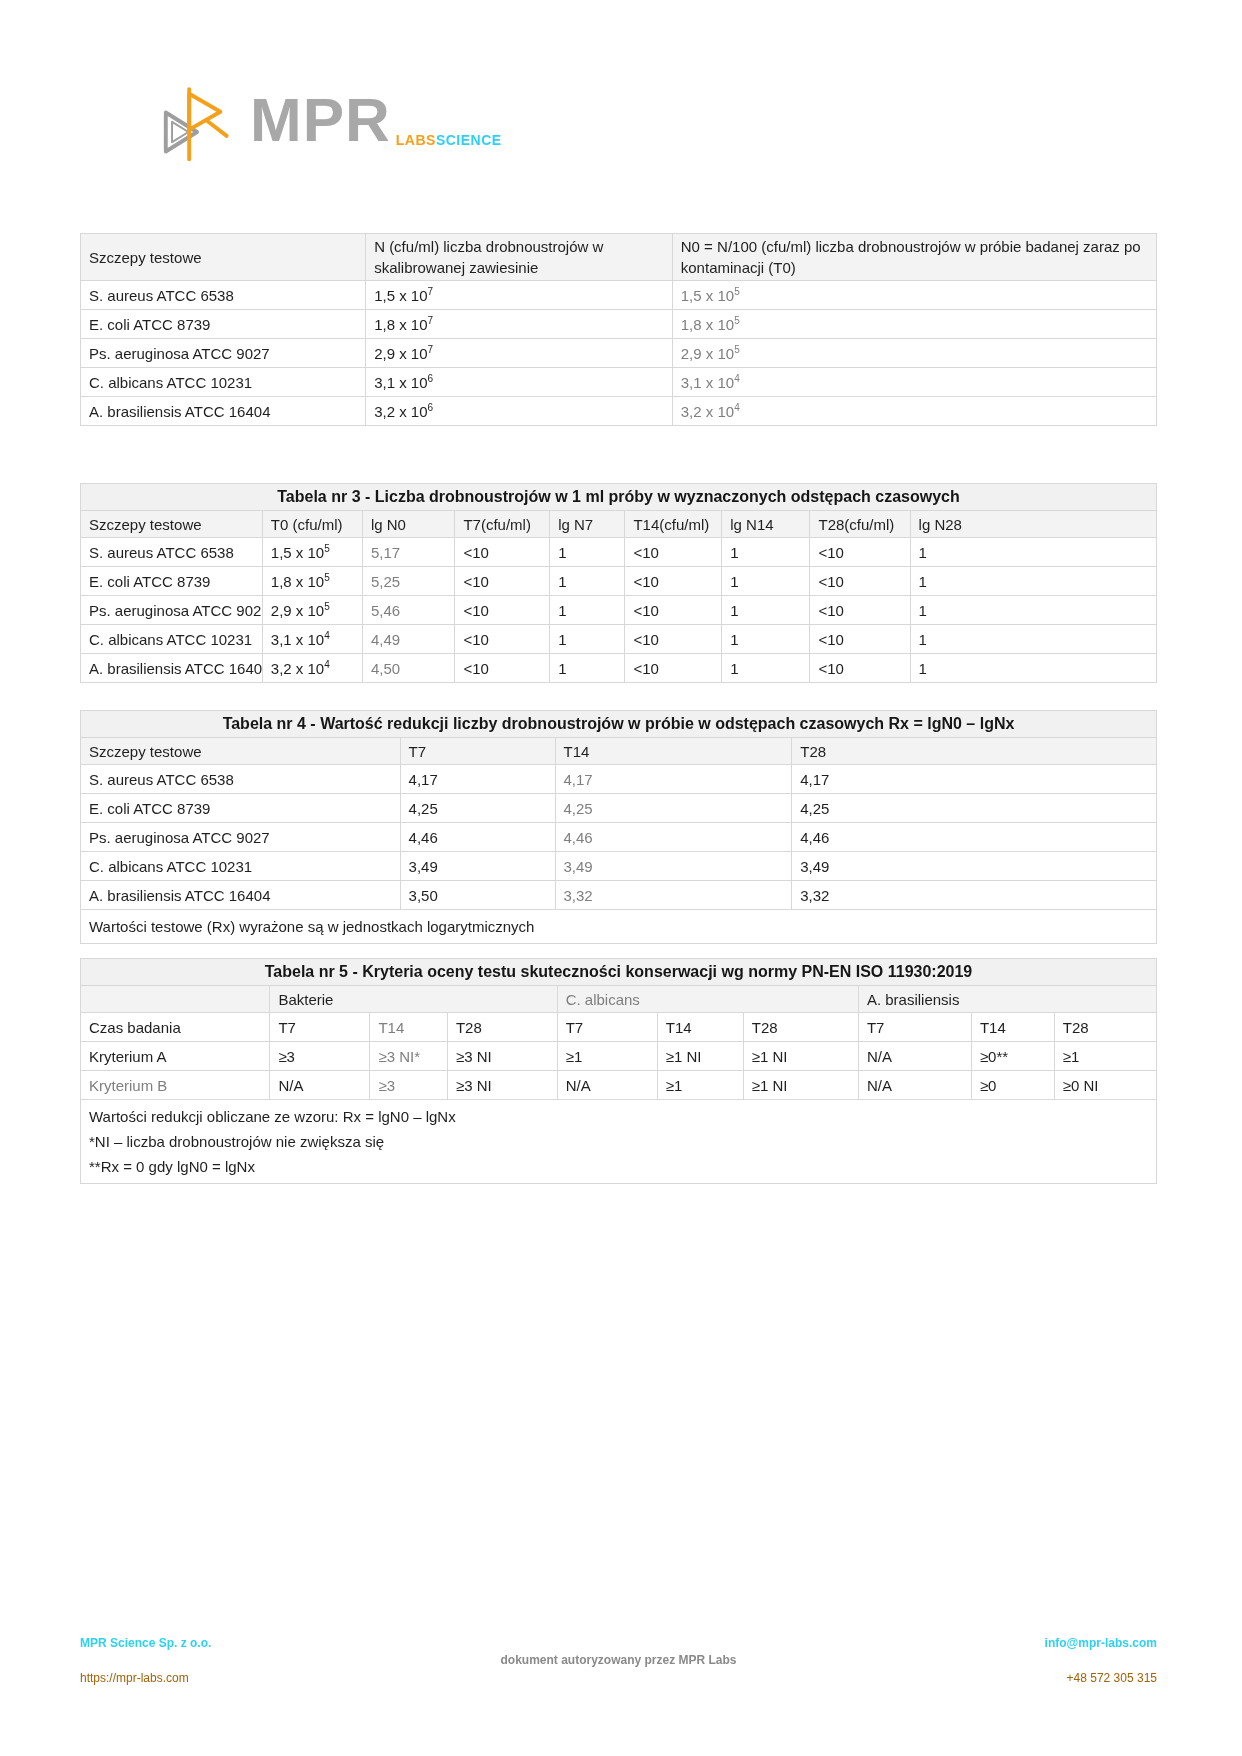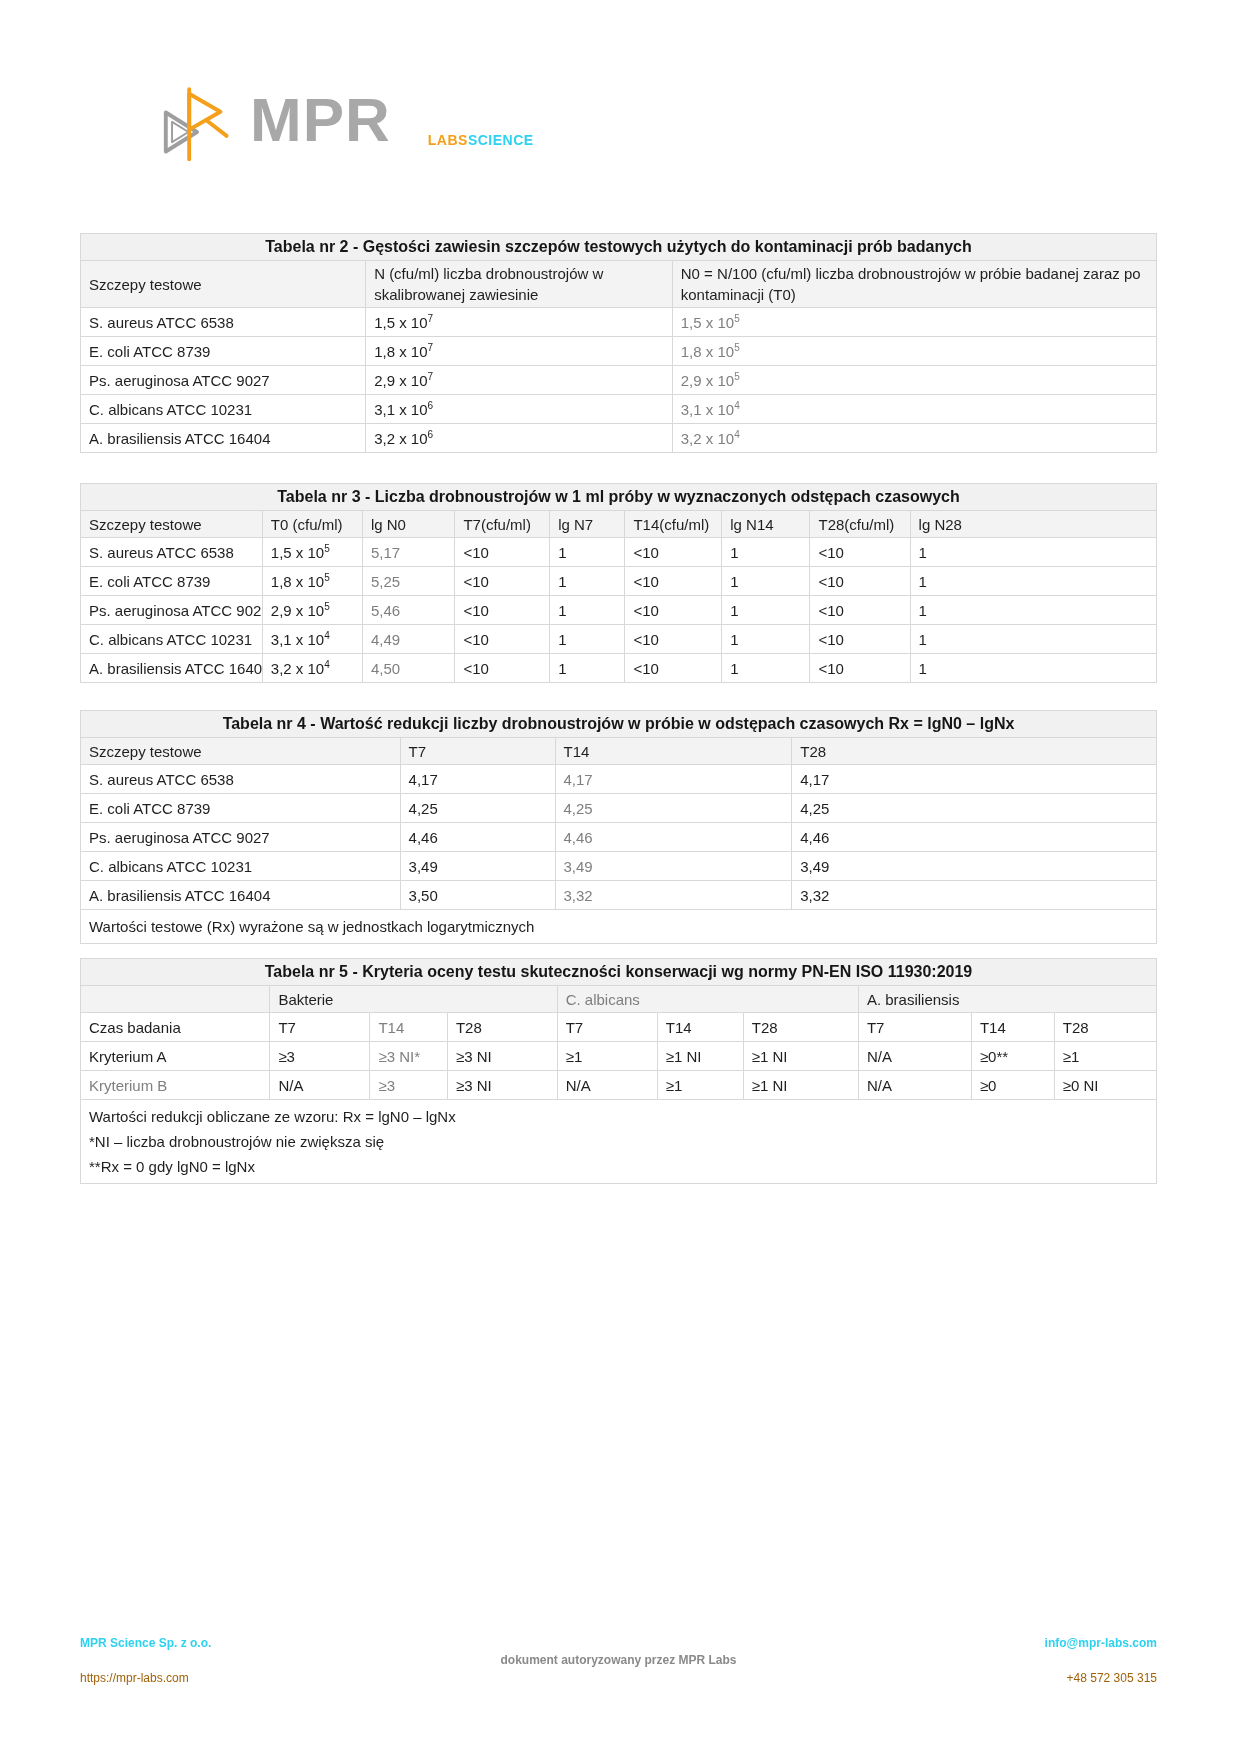--- a/index.html
+++ b/index.html
@@ -3,21 +3,21 @@
 <meta charset="utf-8">
 <style>
   html,body{margin:0;padding:0;}
   body{
     width:1242px;height:1756px;position:relative;background:#ffffff;
     font-family:"Liberation Sans", sans-serif;color:#1f1f1f;overflow:hidden;
   }
   
   .logo{position:absolute;left:158px;top:84px;display:flex;align-items:flex-start;}
   .logo-icon{width:78px;height:82px;flex:0 0 auto;}
-  .logo-text{display:flex;align-items:flex-end;margin-left:14px;gap:32px;}
+  .logo-text{display:flex;align-items:flex-end;margin-left:14px;}
   .logo-mpr{font-size:62px;font-weight:bold;color:#a8a8a8;letter-spacing:1px;line-height:72px;}
   .logo-sub{display:flex;flex-direction:row;margin-left:5px;margin-bottom:8px;}
   .logo-labs{color:#F5A01B;font-weight:bold;font-size:14px;line-height:15px;letter-spacing:.5px;}
   .logo-science{color:#2ED1F0;font-weight:bold;font-size:14px;line-height:15px;letter-spacing:.5px;}
   
   #tables{position:absolute;left:80px;top:0;width:1077px;}
   .tbl-wrap{position:absolute;left:0;width:1077px;}
   .pos-tabela2{top:233px}
   .pos-tabela3{top:483px}
   .pos-tabela4{top:710px}
@@ -69,23 +69,20 @@
 
 <div id="tables">
     <div class="tbl-wrap pos-tabela2">
       <table class="doc-table tabela2">
         <colgroup>
           <col style="width: 26.5%;">
           <col style="width: 28.5%;">
           <col style="width: 45%;">
         </colgroup>
         <tbody>
-          <tr>
-            <th colspan="3" class="tbl-title">Tabela nr 2 - Gęstości zawiesin szczepów testowych użytych do kontaminacji prób badanych</th>
-          </tr>
           <tr class="hdr">
             <th class="bold">Szczepy testowe</th>
             <th>N (cfu/ml) liczba drobnoustrojów w skalibrowanej zawiesinie</th>
             <th>N0 = N/100 (cfu/ml) liczba drobnoustrojów w próbie badanej zaraz po kontaminacji (T0)</th>
           </tr>
           <tr>
             <td>S. aureus ATCC 6538</td>
             <td>1,5 x 10<sup>7</sup></td>
             <td class="muted">1,5 x 10<sup>5</sup></td>
           </tr>

